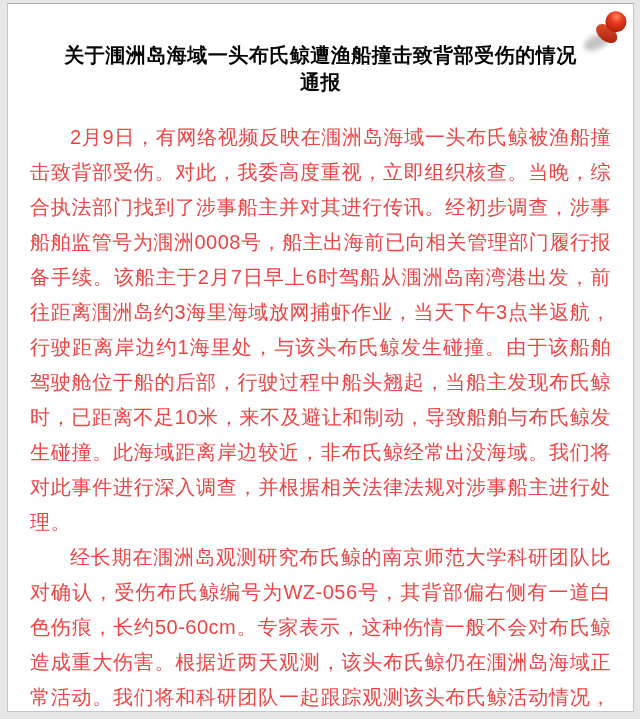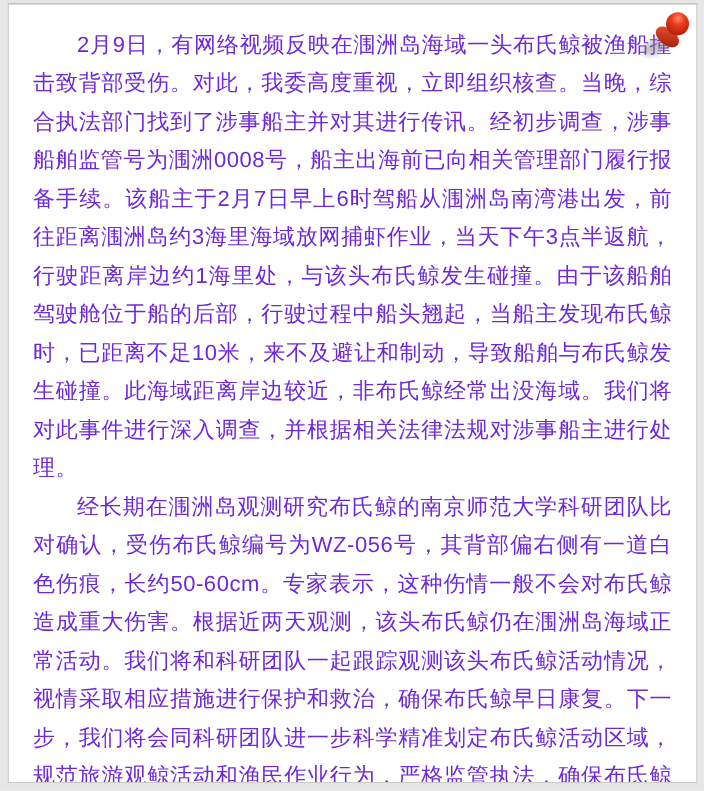--- a/index.html
+++ b/index.html
@@ -36,21 +36,21 @@
   }
 
   .notice-body { color: #23262f; }
 
   .para {
     font-size: 20px;
     line-height: 35px;
     text-align: justify;
     text-justify: inter-character;
     text-indent: 2em;
-    color: #6d28d9;
+    color: #ef4444;
     letter-spacing: 0.5px;
   }
 </style>
 </head>
 <body>
 
 <div class="notice-card">
 
   <div class="pin-wrap">
     <svg width="48" height="52" viewBox="0 0 48 52" aria-hidden="true">
@@ -69,19 +69,20 @@
         </filter>
       </defs>
       <ellipse cx="15" cy="36" rx="14" ry="7" fill="#7a7a7a" opacity="0.45" filter="url(#pinBlur)" transform="rotate(-24 15 36)"></ellipse>
       <g transform="rotate(38 29 22)">
         <ellipse cx="29" cy="29" rx="12" ry="7.5" fill="url(#pinBase)"></ellipse>
         <circle cx="29" cy="14" r="10.5" fill="url(#pinHead)"></circle>
       </g>
     </svg>
   </div>
 
+  <h1 class="notice-title">关于涠洲岛海域一头布氏鲸遭渔船撞击致背部受伤的情况通报</h1>
 
   <div class="notice-body">
     <p class="para">2月9日，有网络视频反映在涠洲岛海域一头布氏鲸被渔船撞击致背部受伤。对此，我委高度重视，立即组织核查。当晚，综合执法部门找到了涉事船主并对其进行传讯。经初步调查，涉事船舶监管号为涠洲0008号，船主出海前已向相关管理部门履行报备手续。该船主于2月7日早上6时驾船从涠洲岛南湾港出发，前往距离涠洲岛约3海里海域放网捕虾作业，当天下午3点半返航，行驶距离岸边约1海里处，与该头布氏鲸发生碰撞。由于该船舶驾驶舱位于船的后部，行驶过程中船头翘起，当船主发现布氏鲸时，已距离不足10米，来不及避让和制动，导致船舶与布氏鲸发生碰撞。此海域距离岸边较近，非布氏鲸经常出没海域。我们将对此事件进行深入调查，并根据相关法律法规对涉事船主进行处理。</p>
     <p class="para">经长期在涠洲岛观测研究布氏鲸的南京师范大学科研团队比对确认，受伤布氏鲸编号为WZ-056号，其背部偏右侧有一道白色伤痕，长约50-60cm。专家表示，这种伤情一般不会对布氏鲸造成重大伤害。根据近两天观测，该头布氏鲸仍在涠洲岛海域正常活动。我们将和科研团队一起跟踪观测该头布氏鲸活动情况，视情采取相应措施进行保护和救治，确保布氏鲸早日康复。下一步，我们将会同科研团队进一步科学精准划定布氏鲸活动区域，规范旅游观鲸活动和渔民作业行为，严格监管执法，确保布氏鲸安全。</p>
   </div>
 
 </div>
 
 </body></html>

